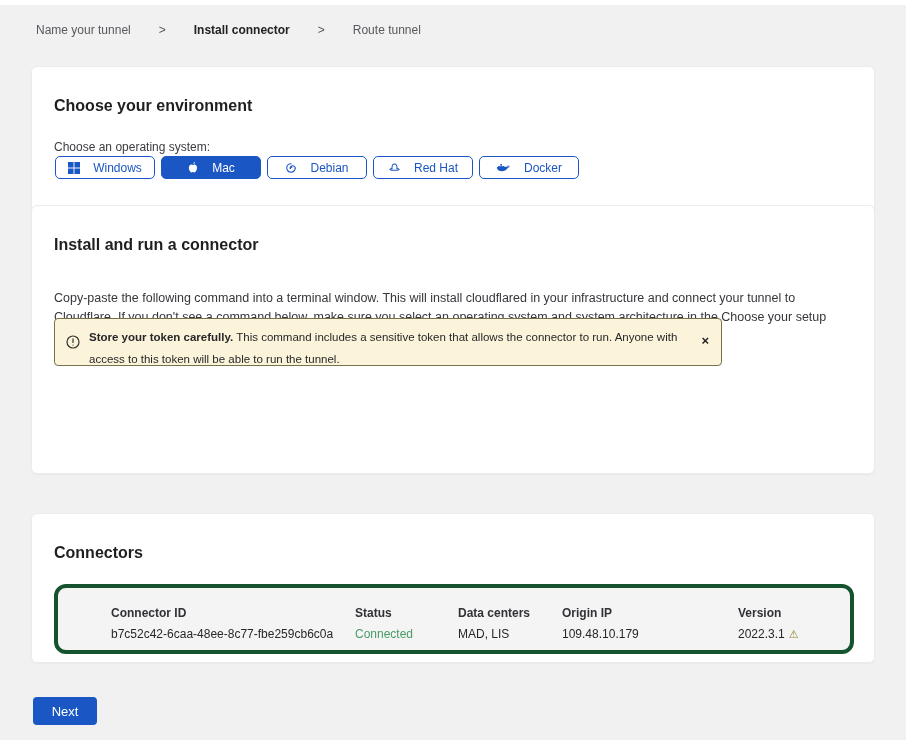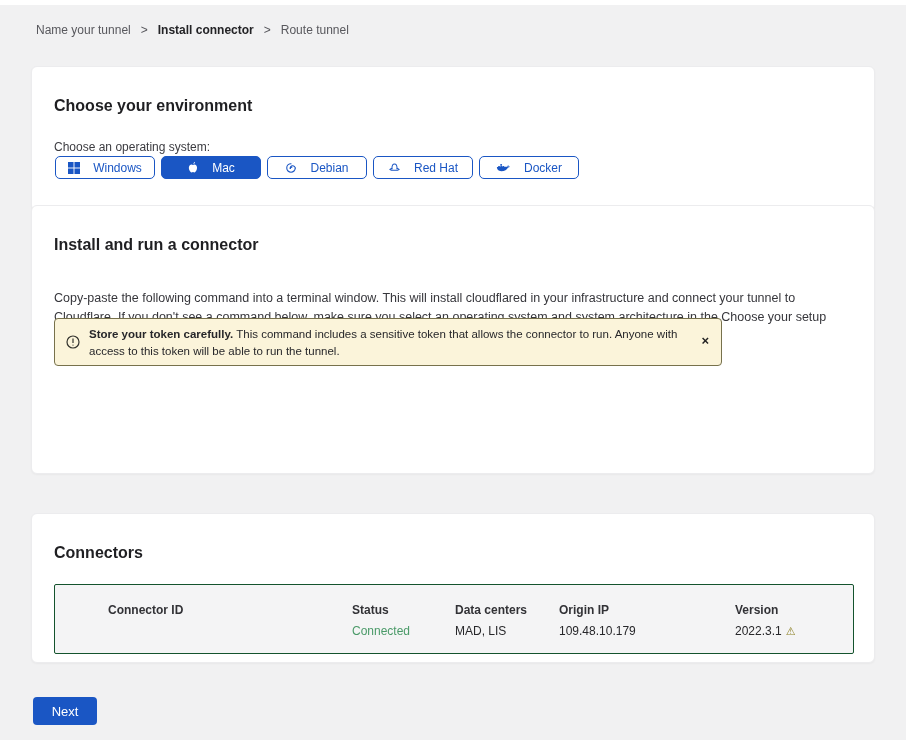--- a/index.html
+++ b/index.html
@@ -6,21 +6,21 @@
   html,body { margin:0; padding:0; }
   body {
     width:906px; height:740px; position:relative;
     background: var(--page-bg, #f1f1f2);
     font-family: "Liberation Sans", sans-serif;
     overflow:hidden;
   }
   .top-strip { position:absolute; top:0; left:0; right:0; height:5px; background:#fff; }
 
   
-  .breadcrumb { position:absolute; top:23px; left:36px; display:flex; align-items:center; gap:10px;
+  .breadcrumb { position:absolute; top:23px; left:36px; display:flex; align-items:center; gap:28px;
     font-size:12px; color:#58585d; }
   .crumb { cursor:pointer; }
   .crumb.current { color:#232326; font-weight:700; }
   .crumb-sep { color:#58585d; }
 
   
   .card { position:absolute; left:31px; width:844px; background:#fff;
     border:1px solid #ececee; border-radius:6px; box-shadow:0 1px 2px rgba(0,0,0,.04); }
   #card-env { top:66px; height:145px; }
   #card-install { top:205px; height:269px; }
@@ -34,39 +34,39 @@
     background:#fff; border:1px solid var(--accent-blue,#1a56c4); border-radius:5px;
     color:var(--accent-blue,#1a56c4); font-size:12px; font-family:inherit; cursor:pointer; padding:0; }
   .os-btn svg { flex:0 0 auto; }
   .os-btn.selected { background:var(--accent-blue,#1a56c4); color:#fff; }
 
   
   .desc { position:absolute; left:22px; right:22px; top:70px; font-size:12.5px; line-height:19px; color:#36363b; }
   .warning { position:absolute; left:22px; top:112px; width:668px; height:48px;
     background:var(--warning-bg,#fbf4da); border:1px solid #77714c; border-radius:4px; }
   .alert-icon { position:absolute; left:11px; top:16px; }
-  .warn-text { position:absolute; left:34px; top:7px; width:600px; font-size:11.5px; line-height:17px; color:#27272a; }
+  .warn-text { position:absolute; left:34px; top:7px; width:600px; font-size:11.5px; line-height:22px; color:#27272a; }
   .warn-title { font-weight:700; }
   .warn-close { position:absolute; right:12px; top:15px; font-size:13px; font-weight:700; color:#222;
     cursor:pointer; line-height:1; background:none; border:none; padding:0; font-family:inherit; }
 
   .codeblock { position:absolute; left:22px; top:169px; width:668px; height:72px;
     background:#f3f3f4; border:1px solid #dcdcde; border-radius:4px;
     font-family:"DejaVu Sans Mono", monospace; font-size:9.5px; color:#3e3e42; }
   .code-line1 { position:absolute; top:10px; left:28px; white-space:pre; }
   .code-prompt { position:absolute; top:30px; left:10px; color:var(--prompt-orange,#cf9240); }
   .code-line2 { position:absolute; top:30px; left:28px; white-space:pre; }
   .token-line { position:absolute; top:41px; left:28px; white-space:nowrap; }
   .redact-bar1 { display:inline-block; width:548px; height:10px; background:#000; vertical-align:middle; margin-left:2px; }
   .redact-bar2 { position:absolute; top:52px; left:28px; width:449px; height:10px; background:#000; }
   .copy-btn { position:absolute; top:26px; right:24px; background:none; border:none; padding:0; cursor:pointer; }
 
   
   .conn-table { position:absolute; left:22px; top:70px; width:800px; height:70px;
-    background:#f4f4f5; border:1px solid #14532d; border-radius:2px; }
+    background:#f4f4f5; border:4px solid #14532d; border-radius:12px; }
   .th, .td { position:absolute; font-size:12px; white-space:nowrap; }
   .th { top:18px; font-weight:700; color:#323236; }
   .td { top:39px; color:#27272a; }
   .c0 { left:53px; } .c1 { left:297px; } .c2 { left:400px; } .c3 { left:504px; } .c4 { left:680px; }
   .status-connected { color:var(--status-green,#4a9a68); }
   .warn-tri { color:var(--warning-olive,#8f8329); font-size:11px; margin-left:4px; }
 
   
   .next-btn { position:absolute; left:33px; top:697px; width:64px; height:28px;
     background:var(--accent-blue,#1a56c4); color:#fff; border:none; border-radius:4px;
@@ -173,20 +173,21 @@
 
 <section class="card" id="card-connectors">
   <h2 class="card-title">Connectors</h2>
   <div class="conn-table">
     <span class="th c0">Connector ID</span>
     <span class="th c1">Status</span>
     <span class="th c2">Data centers</span>
     <span class="th c3">Origin IP</span>
     <span class="th c4">Version</span>
 
+    <span class="td c0">b7c52c42-6caa-48ee-8c77-fbe259cb6c0a</span>
     <span class="td c1 status-connected">Connected</span>
     <span class="td c2">MAD, LIS</span>
     <span class="td c3">109.48.10.179</span>
     <span class="td c4">
       <span>2022.3.1</span><span class="warn-tri">⚠</span>
     </span>
   </div>
 </section>
 
 <button class="next-btn">Next</button>

